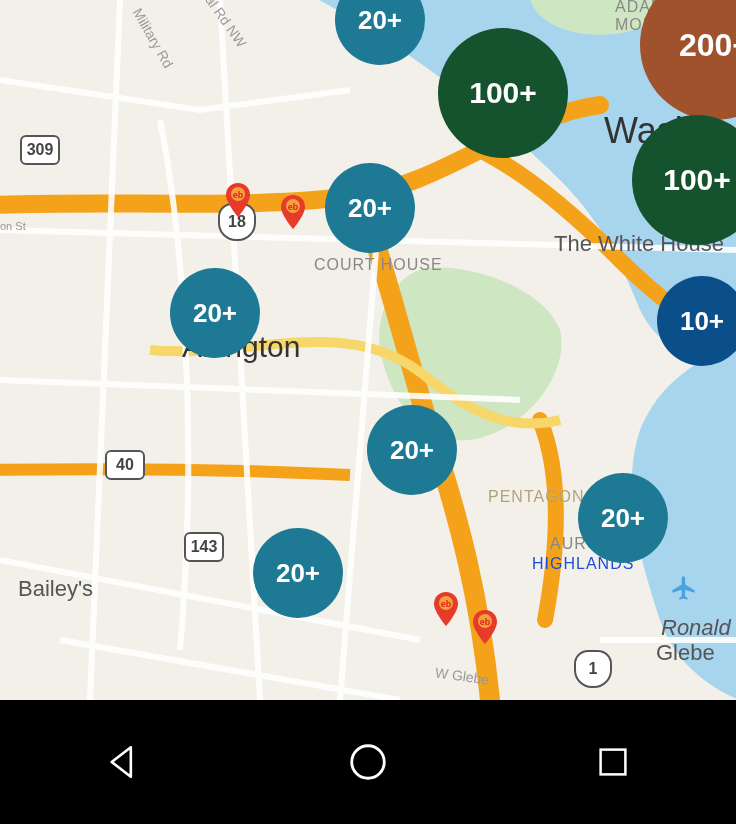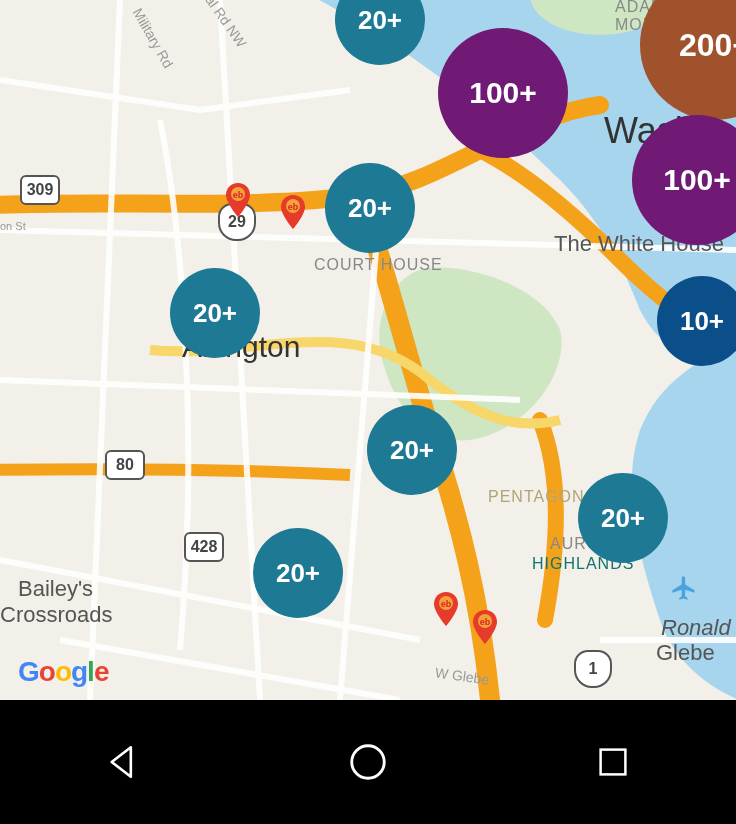--- a/index.html
+++ b/index.html
@@ -5,21 +5,21 @@
   * { margin: 0; padding: 0; box-sizing: border-box; }
   html, body { width: 736px; height: 824px; overflow: hidden; font-family: Arial, Helvetica, sans-serif; }
   .viewport { position: relative; width: 736px; height: 824px; background: #fff; }
   .map-area { position: absolute; top: 0; left: 0; width: 736px; height: 700px; background: #f3f0e9; overflow: hidden; }
   .map-area svg.basemap { position: absolute; top:0; left:0; width:736px; height:700px; }
   .cluster { position:absolute; border-radius:50%; color:#fff; font-weight:700; display:flex; align-items:center; justify-content:center; cursor:pointer; user-select:none; }
   .cluster.small { width:90px; height:90px; font-size:26px; }
   .cluster.medium { width:130px; height:130px; font-size:30px; }
   .cluster.large { width:150px; height:150px; font-size:32px; }
   .c-teal { background:#1e7a94; }
-  .c-green { background:#701a75; }
+  .c-green { background:#14532d; }
   .c-brown { background:#a0522d; }
   .c-navy { background:#0b4f8a; }
   .pin { position:absolute; width:26px; height:34px; }
   .pin svg { width:100%; height:100%; display:block; }
   .label { position:absolute; font-size:22px; color:#555; white-space:nowrap; }
   .label.bold { color:#333; font-weight:500; }
   .shield { position:absolute; width:40px; height:30px; border:2px solid #555; border-radius:6px; background:#fff; color:#444; font-size:16px; font-weight:600; display:flex; align-items:center; justify-content:center; }
   .shield.us { width:38px; height:38px; border-radius:14px 14px 18px 18px; }
   .google-logo { position:absolute; left:18px; bottom:12px; font-size:28px; font-weight:600; letter-spacing:-1px; }
   .google-logo span:nth-child(1){color:#4285F4}
@@ -68,37 +68,36 @@
         <path d="M60,640 L400,700"></path>
         <path d="M600,640 L736,640"></path>
       </g>
     </svg>
 
     <div class="label bold" style="left:182px; top:330px; font-size:30px;">Arlington</div>
     <div class="label" style="left:554px; top:231px;">The White House</div>
     <div class="label" style="left:314px; top:256px; font-size:16px; letter-spacing:1px; color:#888;">COURT HOUSE</div>
     <div class="label" style="left:488px; top:488px; font-size:16px; letter-spacing:1px; color:#b0a47a;">PENTAGON</div>
     <div class="label" style="left:550px; top:535px; font-size:16px; letter-spacing:1px; color:#888;">AURORA</div>
-    <div class="label" style="left:532px; top:555px; font-size:16px; letter-spacing:1px; color:#0f766e;">HIGHLANDS</div>
+    <div class="label" style="left:532px; top:555px; font-size:16px; letter-spacing:1px; color:#1d4ed8;">HIGHLANDS</div>
     <div class="label" style="left:615px; top:-2px; font-size:16px; letter-spacing:1px; color:#888;">ADAMS</div>
     <div class="label" style="left:615px; top:16px; font-size:16px; letter-spacing:1px; color:#888;">MORG</div>
     <div class="label bold" style="left:604px; top:110px; font-size:36px;">Wash</div>
     <div class="label" style="left:661px; top:615px;font-style:italic;">Ronald</div>
     <div class="label" style="left:656px; top:640px;">Glebe</div>
     <div class="label" style="left:18px; top:576px;">Bailey's</div>
-    <div class="label" style="left:0px; top:602px;">Crossroads</div>
     <div class="label" style="left:0px; top:220px; font-size:11px; color:#999;">on St</div>
     <div class="label" style="left:120px; top:30px; font-size:14px; color:#999; transform:rotate(60deg);">Military Rd</div>
     <div class="label" style="left:190px; top:10px; font-size:14px; color:#999; transform:rotate(55deg);">rial Rd NW</div>
     <div class="label" style="left:435px; top:668px; font-size:14px; color:#999; transform:rotate(8deg);">W Glebe</div>
 
-    <div class="shield" style="left:20px; top:135px;margin-top:40px;">309</div>
-    <div class="shield us" style="left:218px; top:203px;">29</div>
-    <div class="shield" style="left:105px; top:450px;">80</div>
-    <div class="shield" style="left:184px; top:532px;">428</div>
+    <div class="shield" style="left:20px; top:135px;">309</div>
+    <div class="shield us" style="left:218px; top:203px;">18</div>
+    <div class="shield" style="left:105px; top:450px;">40</div>
+    <div class="shield" style="left:184px; top:532px;">143</div>
     <div class="shield us" style="left:574px; top:650px;">1</div>
 
     <span class="airport-icon" style="left:670px; top:574px;">
       <svg viewBox="0 0 24 24">
           <path d="M21 16v-2l-8-5V3.5a1.5 1.5 0 0 0-3 0V9l-8 5v2l8-2.5V19l-2 1.5V22l3.5-1 3.5 1v-1.5L13 19v-5.5l8 2.5z" fill="#4aa3df"></path>
         </svg>
     </span>
 
     <div id="clusters">
         <div class="cluster small c-teal" style="left: 335px; top: -25px;">20+</div>
@@ -137,23 +136,20 @@
         </div>
         <div class="pin" style="left: 472px; top: 610px;">
           <svg viewBox="0 0 26 34">
             <path d="M13 0 C6 0 1 5 1 12 C1 20 13 34 13 34 C13 34 25 20 25 12 C25 5 20 0 13 0 Z" fill="#e63a2a"></path>
             <circle cx="13" cy="11" r="7" fill="#f5a23a"></circle>
             <text x="13" y="15" font-size="9" text-anchor="middle" fill="#d22" font-weight="bold">eb</text>
           </svg>
         </div>
       </div>
 
-    <div class="google-logo">
-      <span>G</span><span>o</span><span>o</span><span>g</span><span>l</span><span>e</span>
-    </div>
   </div>
 
   <div class="navbar">
     <div class="nav-btn">
       <svg viewBox="0 0 46 46" width="40" height="40">
           <path d="M32 6 L10 23 L32 40 Z" stroke="#fff" fill="none" stroke-linejoin="round"></path>
         </svg>
     </div>
     <div class="nav-btn">
       <svg viewBox="0 0 46 46" width="44" height="44">

